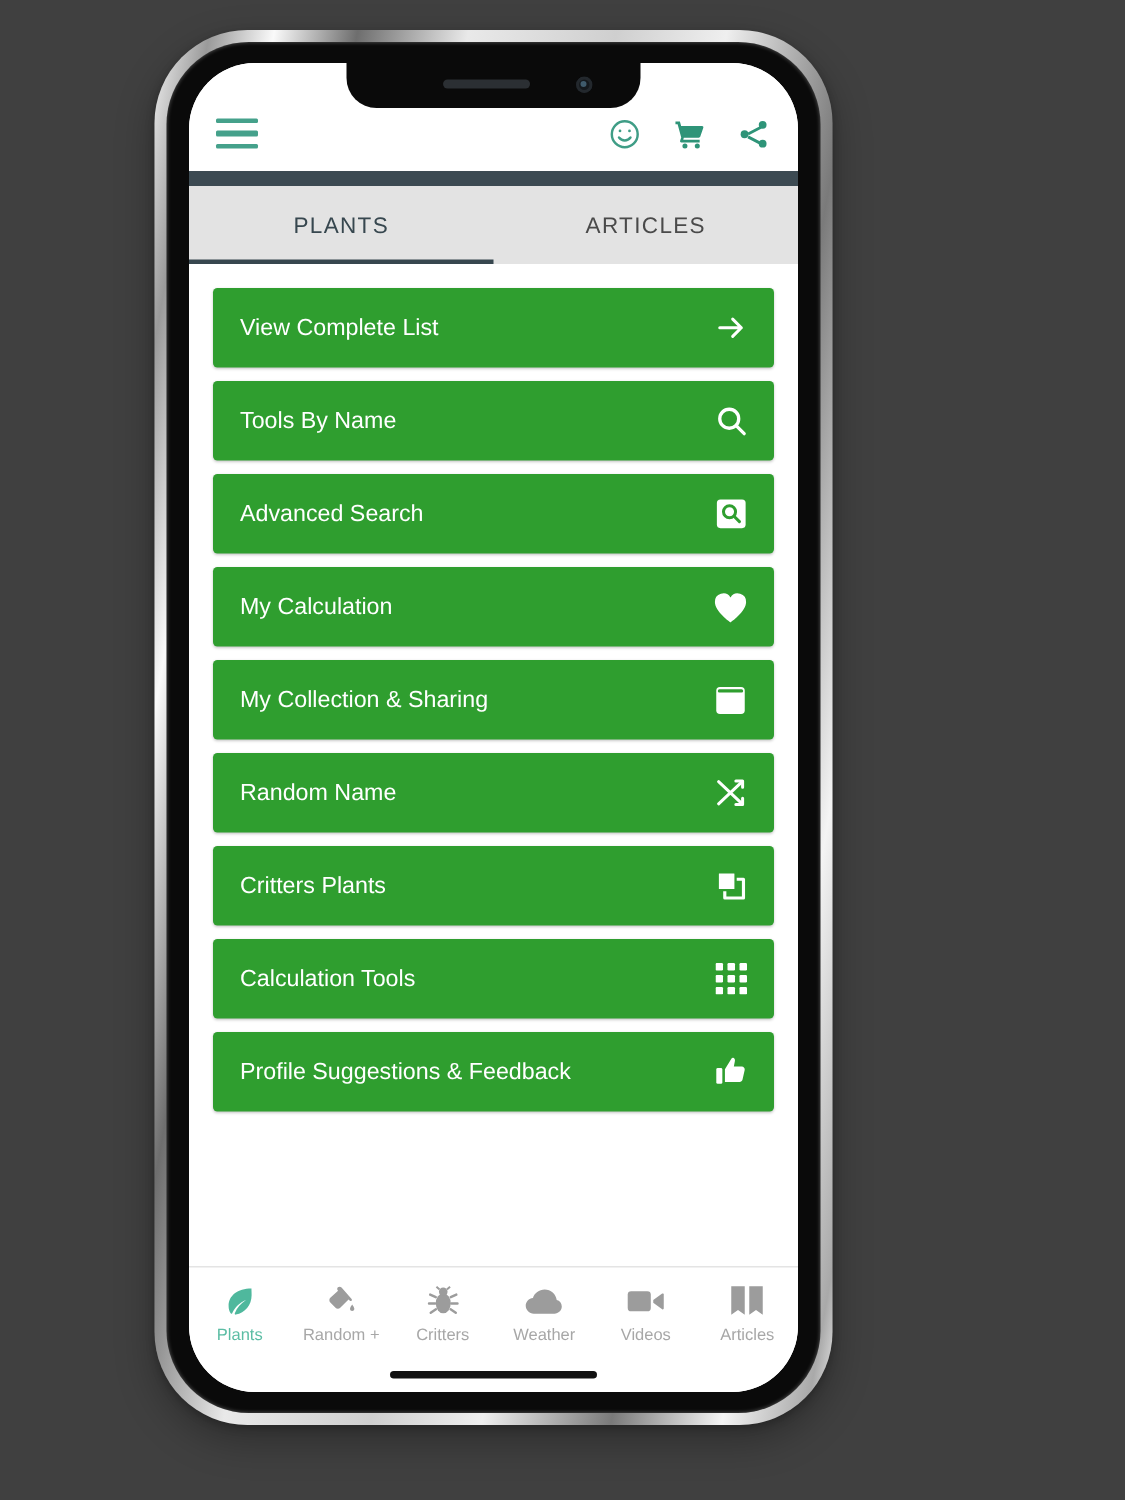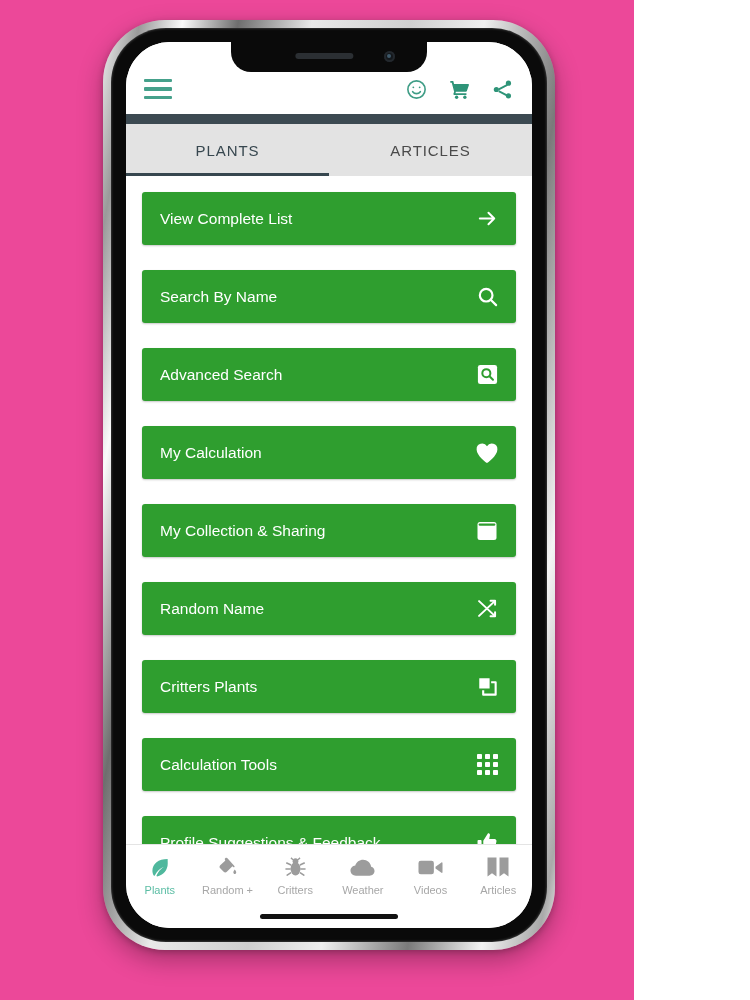--- a/index.html
+++ b/index.html
@@ -1,19 +1,19 @@
 <!DOCTYPE html>
 <html><head>
 <meta charset="utf-8">
 <style>
   * { margin:0; padding:0; box-sizing:border-box; }
   html,body { width:750px; height:1000px; background:#ffffff; overflow:hidden; }
   body { font-family:"Liberation Sans", sans-serif; }
 
-  .stage { position:relative; width:634px; height:1000px; background:#ec4899; }
+  .stage { position:relative; width:750px; height:1000px; background:#404040; }
 
   
   .phone {
     position:absolute; left:103px; top:20px; width:452px; height:930px;
     border-radius:62px;
     background:linear-gradient(100deg,#f2f2f2 0%,#9a9a9a 6%,#fafafa 13%,#6e6e6e 22%,#e9e9e9 34%,
                #cfcfcf 50%,#efefef 62%,#7a7a7a 76%,#f4f4f4 88%,#a9a9a9 97%,#ededed 100%);
     box-shadow:0 10px 26px rgba(0,0,0,.30), 0 2px 6px rgba(0,0,0,.22);
   }
   .phone-inner {
@@ -66,21 +66,21 @@
     position:relative; font-weight:400;
   }
   .tab.active { color:#37474f; }
   .tab.active::after {
     content:""; position:absolute; left:0; right:0; bottom:0; height:3px; background:#37474f;
   }
 
   
   .menu { padding:16px 16px 0 16px; background:#fff; }
   .mitem {
-    position:relative; height:53px; margin-bottom:25px; border-radius:3px;
+    position:relative; height:53px; margin-bottom:9px; border-radius:3px;
     background:#2f9e2f; display:flex; align-items:center;
     padding:0 16px 0 18px; cursor:pointer;
     box-shadow:0 1px 2px rgba(0,0,0,.22);
   }
   .mitem .label { color:#ffffff; font-size:15.5px; flex:1; }
   .mitem .ic { width:26px; height:26px; display:flex; align-items:center; justify-content:center; }
   .mitem .ic svg { display:block; }
 
   
   .bottomnav {
@@ -162,21 +162,21 @@
             <span class="label">View Complete List</span>
             <span class="ic">
               <svg width="23" height="23" viewBox="0 0 24 24" fill="none" stroke="#fff" stroke-width="2.1" stroke-linecap="round" stroke-linejoin="round">
                 <path d="M4 12h15M13 6l6 6-6 6"></path>
               </svg>
             </span>
           </div>
 
 
           <div class="mitem">
-            <span class="label">Search By Name</span>
+            <span class="label">Tools By Name</span>
             <span class="ic">
               <svg width="23" height="23" viewBox="0 0 24 24" fill="none" stroke="#fff" stroke-width="2.3" stroke-linecap="round">
                 <circle cx="10.6" cy="10.6" r="6.6"></circle>
                   <path d="M15.6 15.6L21 21"></path>
               </svg>
             </span>
           </div>
 
           <div class="mitem">
             <span class="label">Advanced Search</span>

